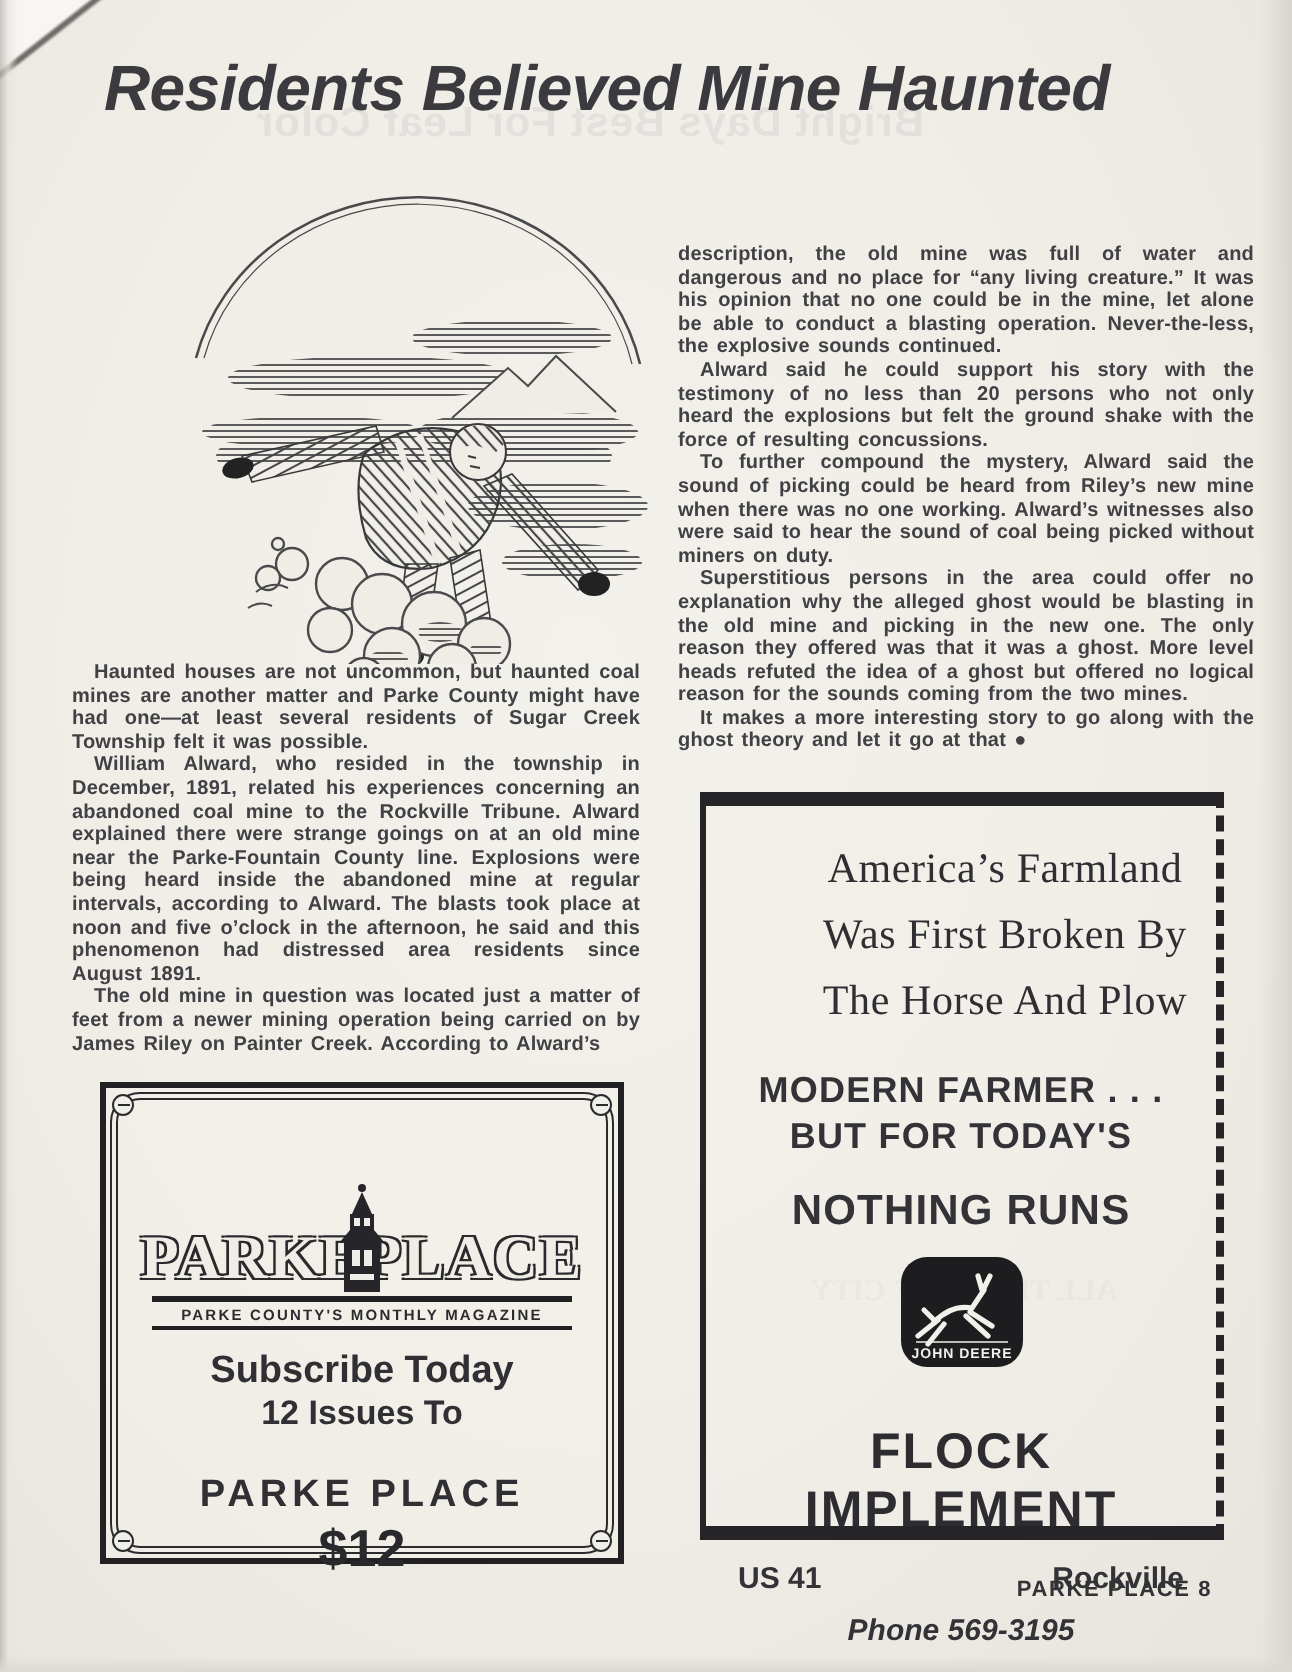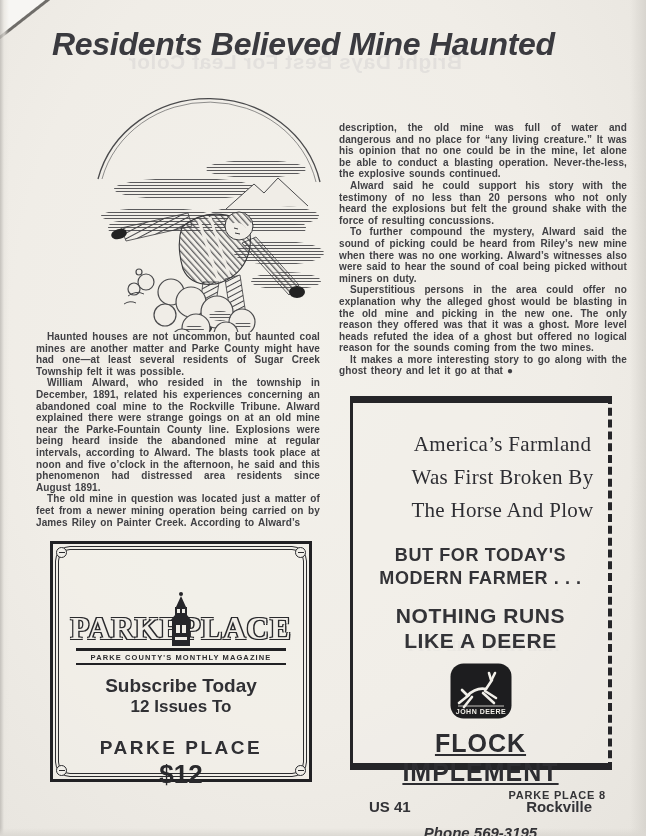--- a/index.html
+++ b/index.html
@@ -63,27 +63,27 @@
   .sub-line3 { margin-top:20px; font-size:19px; font-weight:600; letter-spacing:2.5px; color:#303034; }
   .sub-price { margin-top:0px; font-size:26px; font-weight:800; color:#29292c; }
 
   
   .ad-deere { position:absolute; top:396px; left:350px; width:262px; height:374px;
     border-top:7px solid #252528; border-bottom:7px solid #252528;
     border-left:3px solid #252528; border-right:4px dashed #252528;
     text-align:center; background:rgba(244,242,236,.35); }
   .ad-deere .serif-line { font-family:"Liberation Serif",serif; font-size:21px; line-height:33px;
     font-weight:500; color:#2e2e33; letter-spacing:.3px; }
-  .ad-deere .serif-block { margin-top:25px;padding-left:44px; }
+  .ad-deere .serif-block { margin-top:15px;padding-left:44px; }
   .bold-block1 { margin-top:17px; font-size:18px; line-height:23px; font-weight:700;
     letter-spacing:.6px; color:#333337; }
   .bold-block2 { margin-top:13px; font-size:21px; line-height:25px; font-weight:700;
     letter-spacing:.6px; color:#333337; }
   .jd-logo { margin-top:9px; }
-  .dealer { margin-top:5px; font-size:25px; font-weight:700; letter-spacing:1px; color:#2d2d31;text-decoration:underline; }
+  .dealer { margin-top:22px; font-size:25px; font-weight:700; letter-spacing:1px; color:#2d2d31; }
   .addr-row { display:flex; justify-content:space-between; padding:0 16px; margin-top:11px;
     font-size:15px; font-weight:600; color:#333337; }
   .phone { margin-top:9px; font-size:15px; font-weight:600; color:#333337;font-style:italic; }
 
   .footer { position:absolute; top:789px; right:40px; font-size:11px; font-weight:700;
     letter-spacing:.8px; color:#333336; }
 </style>
 </head>
 <body>
 
@@ -209,26 +209,25 @@
     </div>
   </div>
 
   <div class="ad-deere">
     <div class="serif-block">
       <div class="serif-line">America’s Farmland</div>
       <div class="serif-line">Was First Broken By</div>
       <div class="serif-line">The Horse And Plow</div>
     </div>
     <div class="bold-block1">
+      <div>MODERN FARMER . . .</div>
       <div>BUT FOR TODAY'S</div>
-      <div>MODERN FARMER . . .</div>
     </div>
     <div class="bold-block2">
       <div>NOTHING RUNS</div>
-      <div>LIKE A DEERE</div>
     </div>
     <svg class="jd-logo" width="64" height="58" viewBox="0 0 64 58">
       <rect x="1.5" y="1.5" width="61" height="55" rx="13" fill="#1d1d1f"></rect>
       <g stroke="#f2f0ea" stroke-width="2.6" stroke-linecap="round" fill="none">
         <path d="M18,34 Q27,25 37,27"></path>
         <path d="M37,27 L43,18"></path>
         <path d="M42,18 L40,11"></path>
           <path d="M43,17 L46,11"></path>
         <path d="M36,29 L47,36"></path>
           <path d="M34,31 L45,41"></path>

